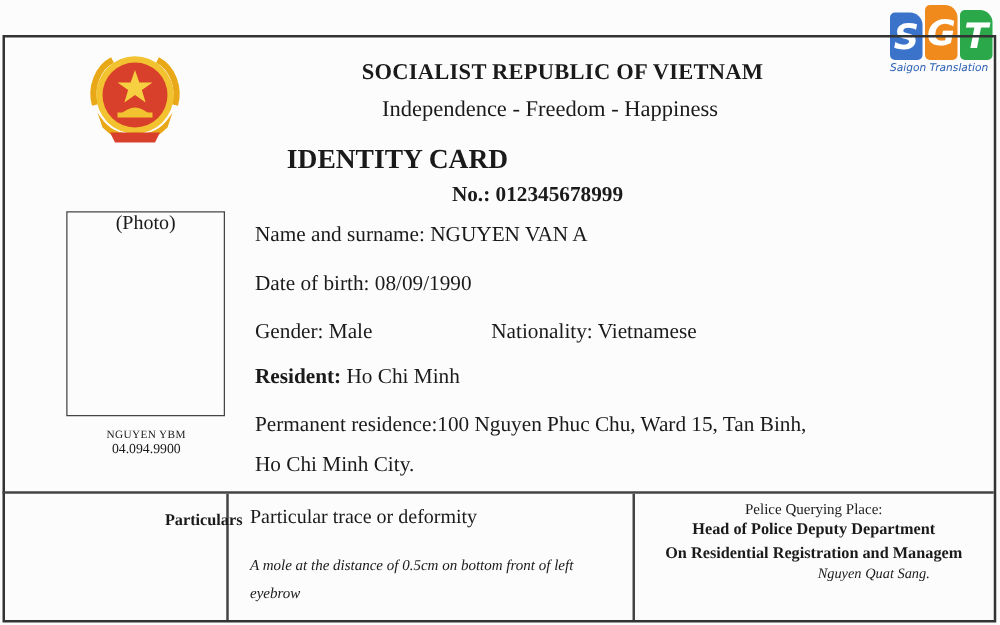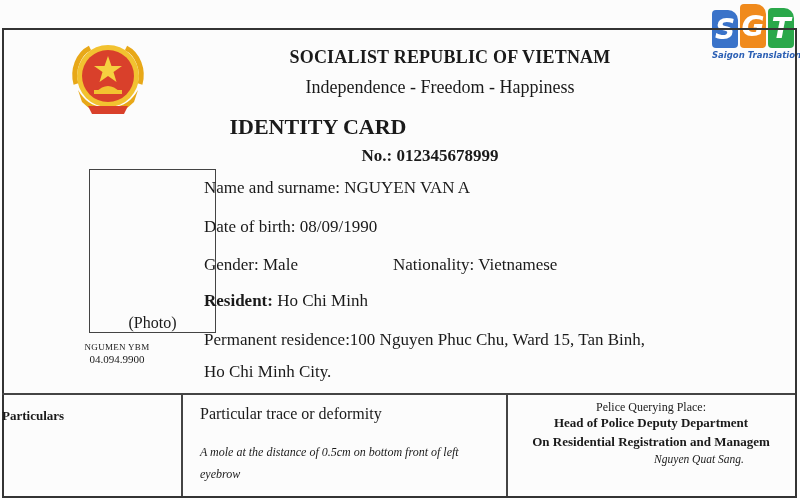--- a/index.html
+++ b/index.html
@@ -9,33 +9,33 @@
           border:2px solid #333; box-sizing:content-box; }
   .abs { position:absolute; }
   .emblem { left:70px; top:40px; width:76px; height:80px; }
   .logo { position:absolute; left:712px; top:4px; width:88px; height:62px; }
   .logo .letters { display:flex; gap:2px; height:44px; align-items:flex-end; }
   .logo .l { width:26px; display:flex; align-items:center; justify-content:center;
              color:#fff; font-family:"DejaVu Sans",sans-serif; font-weight:bold; font-style:italic; font-size:28px; border-radius:4px 10px 4px 4px; }
   .logo .l1 { background:#3a73c9; height:38px; }
   .logo .l2 { background:#f08a1c; height:44px; }
   .logo .l3 { background:#2aa84a; height:40px; }
-  .logo .sub { font-family:"DejaVu Sans",sans-serif; font-size:8.5px; font-weight:bold; font-style:italic; color:#2b5fb4; margin-top:2px; white-space:nowrap; }
+  .logo .sub { font-family:"DejaVu Sans",sans-serif; font-size:8.5px; font-weight:normal; font-style:italic; color:#2b5fb4; margin-top:2px; white-space:nowrap; }
   .h1 { left:0; width:800px; top:47px; text-align:center; padding-left:100px; box-sizing:border-box;
         font-weight:bold; font-size:18px; letter-spacing:0.2px; }
   .h2 { left:0; width:772px; top:77px; text-align:center; padding-left:108px; box-sizing:border-box; font-size:18px; }
   .h3 { left:0; width:636px; top:114px; text-align:center; box-sizing:border-box; font-weight:bold; font-size:22px; }
   .h4 { left:0; width:800px; top:146px; text-align:center; padding-left:60px; box-sizing:border-box; font-weight:bold; font-size:17px; }
-  .photo { left:53px; top:169px; width:125px; height:162px; border:1.5px solid #444; display:flex; align-items:flex-end; justify-content:center; font-size:16px;margin-left:36px; }
+  .photo { left:53px; top:169px; width:125px; height:162px; border:1.5px solid #444; display:flex; align-items:flex-start; justify-content:center; font-size:16px; }
   .sig1 { left:53px; width:128px; top:342px; text-align:center; font-size:9px; letter-spacing:0.3px; }
   .sig2 { left:53px; width:128px; top:353px; text-align:center; font-size:11px; }
   .field { left:204px; font-size:17px; white-space:nowrap; }
   .hline { left:2px; top:393px; width:793px; height:2px; background:#444; }
   .vline { top:395px; width:1.5px; height:101px; background:#444; }
-  .particulars { left:2px; width:192px; top:408px; text-align:left; font-weight:bold; font-size:13px; }
+  .particulars { left:2px; width:192px; top:408px; text-align:right; font-weight:bold; font-size:13px; }
   .trace-h { left:200px; top:405px; font-size:16px; }
   .trace-t { left:200px; top:441px; width:300px; font-style:italic; font-size:12px; line-height:22px; }
   .police { left:507px; width:288px; text-align:center; }
   .p1 { top:400px; font-size:12px; }
   .p2 { top:415px; font-weight:bold; font-size:13px; }
   .p3 { top:434px; font-weight:bold; font-size:13px; white-space:nowrap; }
   .p4 { top:453px; font-style:italic; font-size:11.5px;padding-left:48px; }
 </style>
 </head>
 <body>
@@ -66,21 +66,21 @@
 </div>
 
 <div class="abs h1">SOCIALIST REPUBLIC OF VIETNAM</div>
 <div class="abs h2">Independence - Freedom - Happiness</div>
 <div class="abs h3">IDENTITY CARD</div>
 <div class="abs h4">No.: 012345678999</div>
 
 <div class="abs photo">
   <span>(Photo)</span>
 </div>
-<div class="abs sig1">NGUMEN YBM</div>
+<div class="abs sig1">NGUYEN YBM</div>
 <div class="abs sig2">04.094.9900</div>
 
 <div class="abs field" style="top:178px">Name and surname: NGUYEN VAN A</div>
 <div class="abs field" style="top:217px">Date of birth: 08/09/1990</div>
 <div class="abs field" style="top:255px">Gender: Male</div>
 <div class="abs field" style="top:255px; left:393px">Nationality: Vietnamese</div>
 <div class="abs field" style="top:291px">
   <b>Resident:</b><span> Ho Chi Minh</span>
 </div>
 <div class="abs field" style="top:330px">Permanent residence:100 Nguyen Phuc Chu, Ward 15, Tan Binh,</div>

